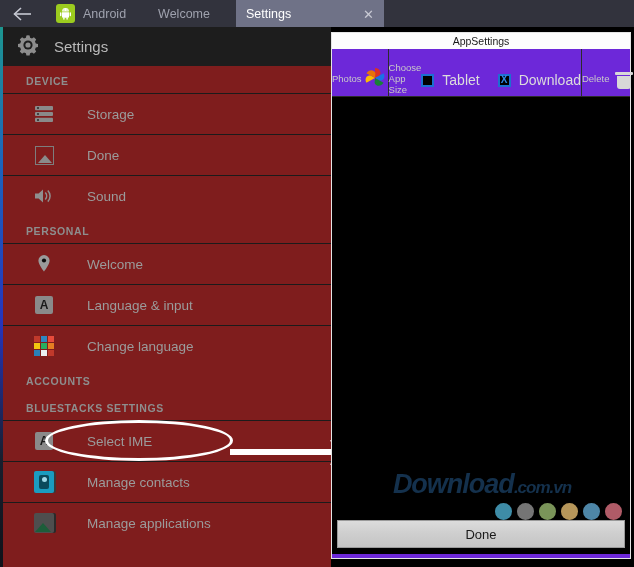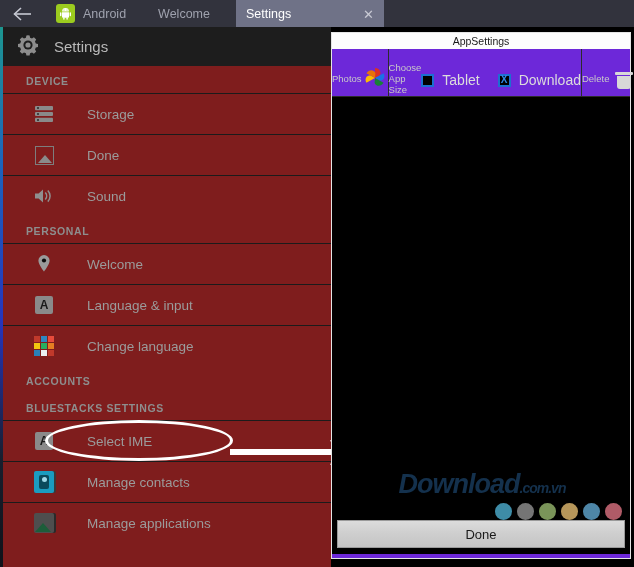--- a/index.html
+++ b/index.html
@@ -152,21 +152,21 @@
     border-radius:0 0 3px 3px;}
   .dlg-body{position:relative;height:457px;background:#000;overflow:hidden;}
 
   
   .watermark{
     position:absolute;left:16px;bottom:54px;width:268px;
     color:#14314d;font-weight:bold;font-style:italic;
     font-size:27px;letter-spacing:-1px;white-space:nowrap;
     text-align:center;
   }
-  .watermark .sm{font-size:14px;}
+  .watermark .sm{font-size:17px;}
   .dots{position:absolute;right:8px;bottom:34px;display:flex;gap:5px;}
   .dots i{width:17px;height:17px;border-radius:50%;display:block;opacity:.85;}
 
   .done-bar{
     position:absolute;left:5px;right:5px;bottom:6px;height:28px;
     background:linear-gradient(to bottom,#dcdcdc 0%,#cfcfcf 45%,#c4c4c4 100%);
     border:1px solid #9a9a9a;box-sizing:border-box;
     display:flex;align-items:center;justify-content:center;
     color:#1a1a1a;font-size:13px;
   }

